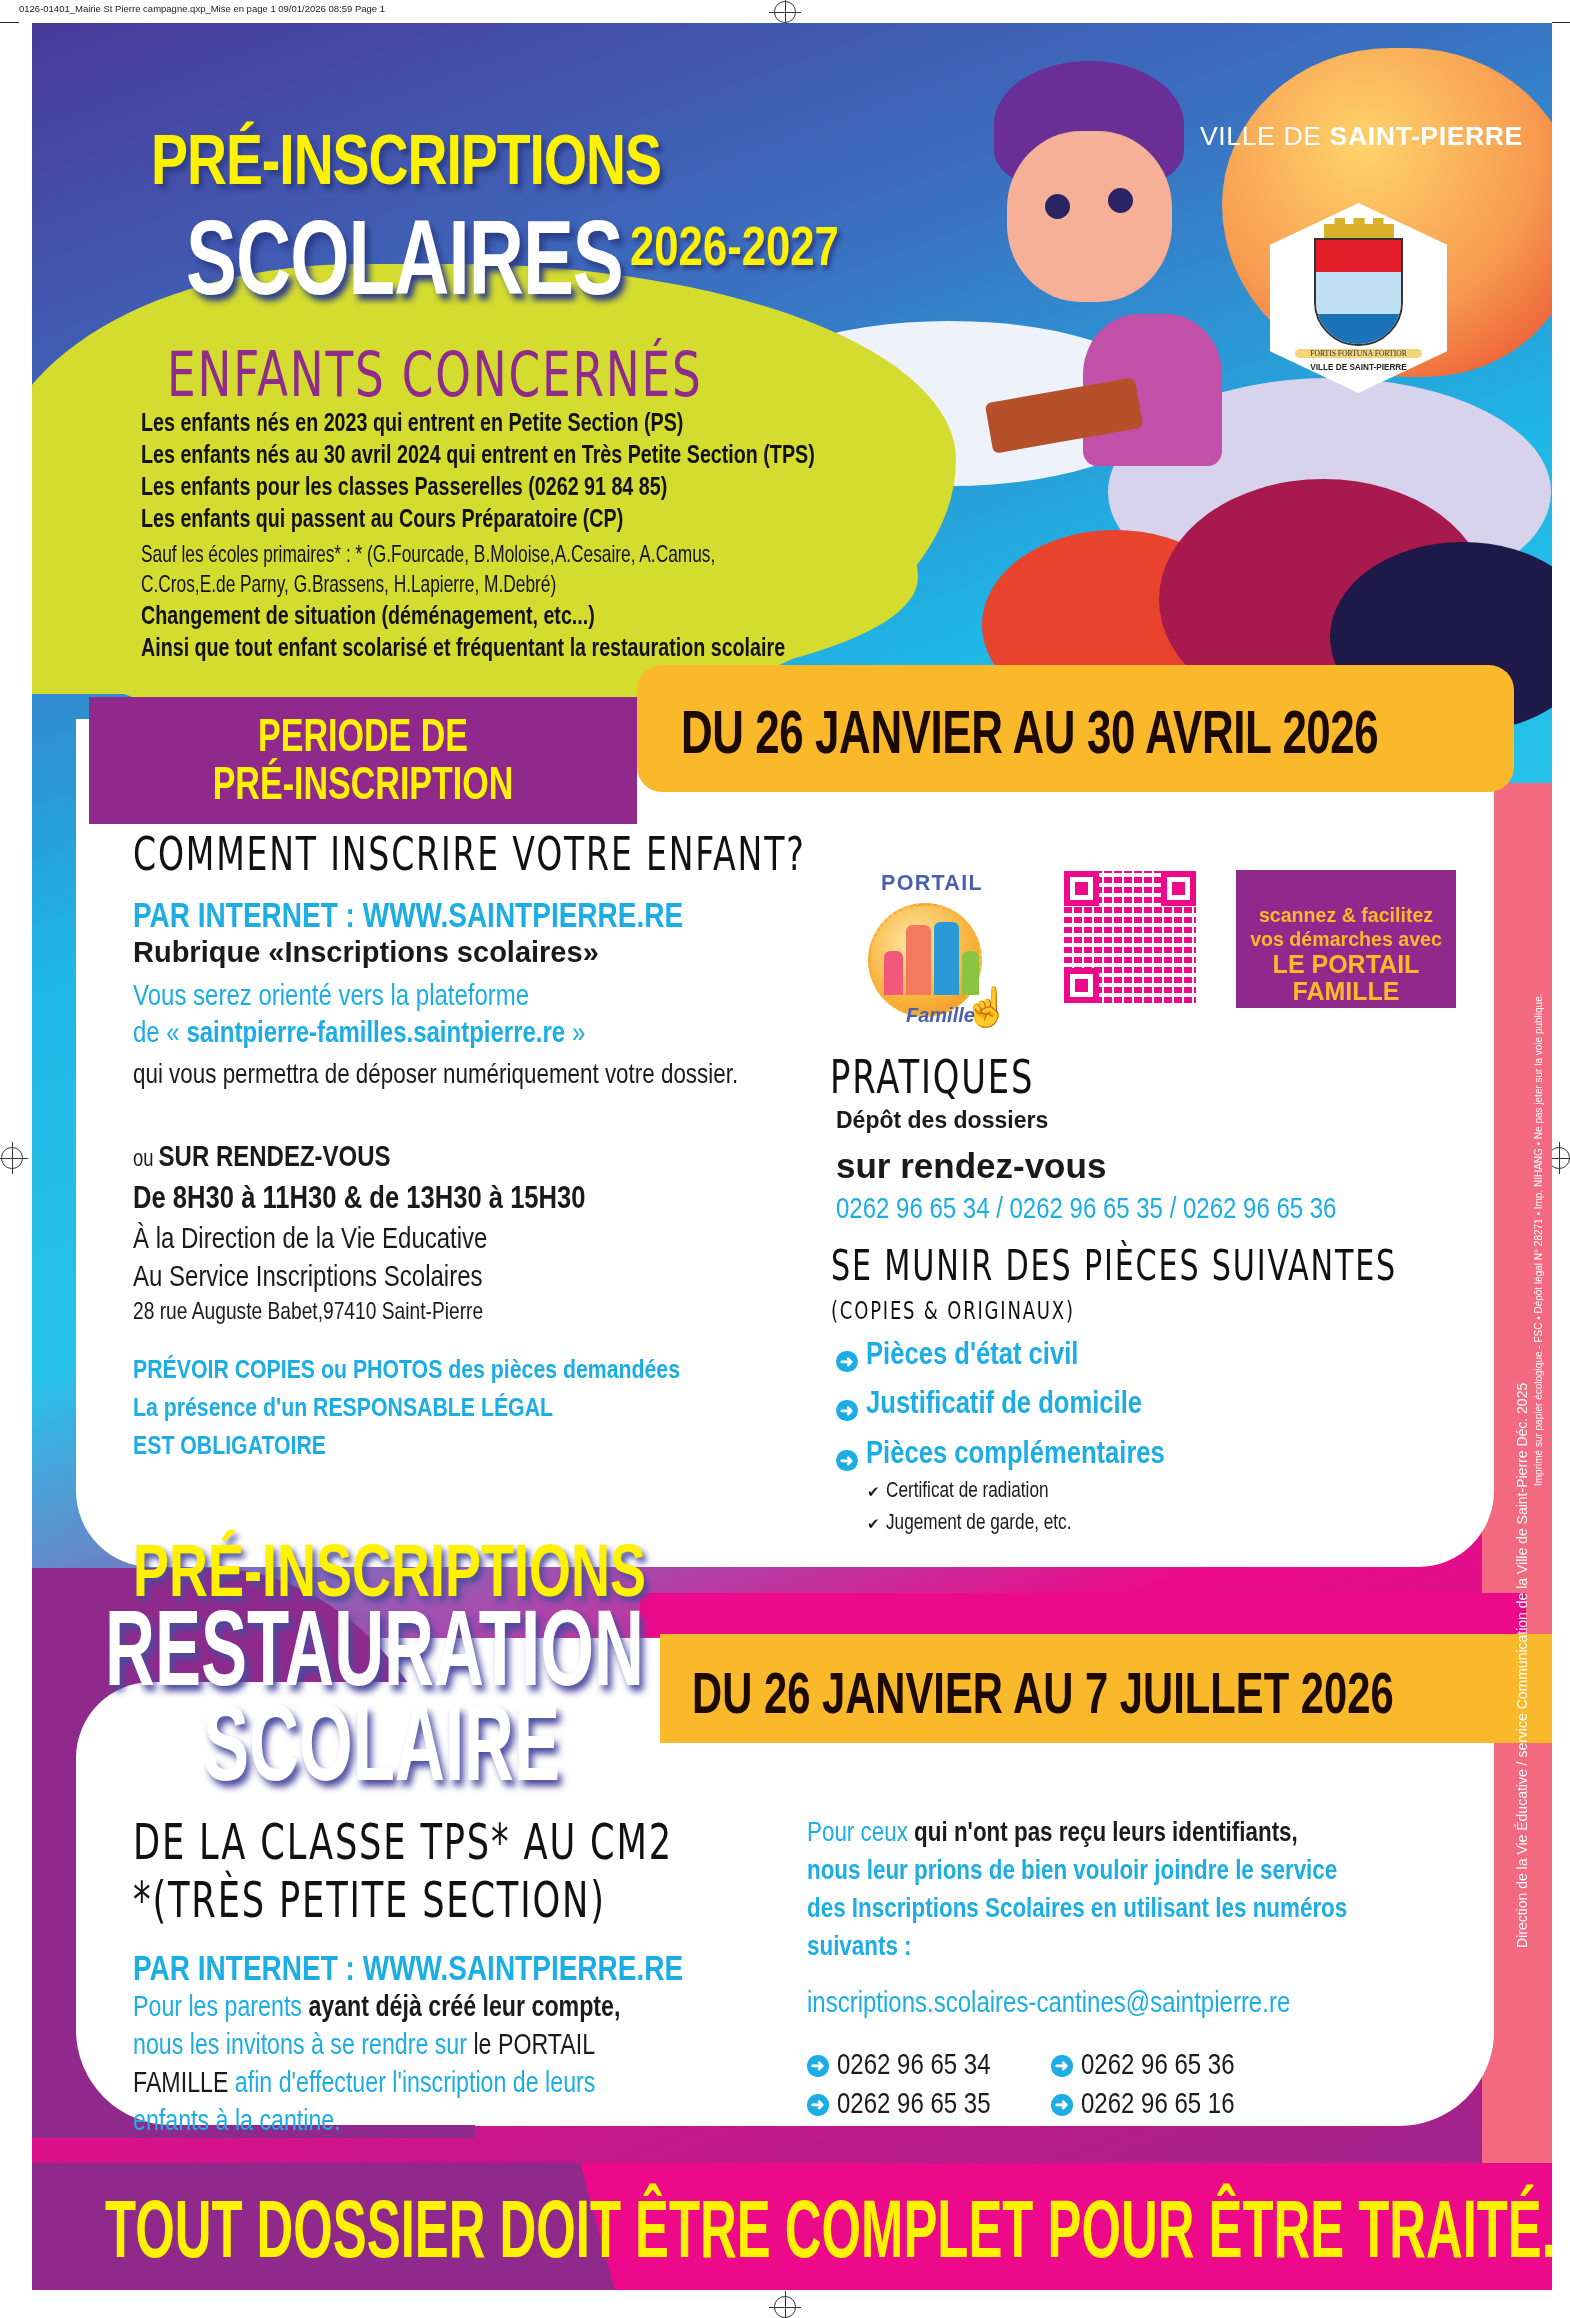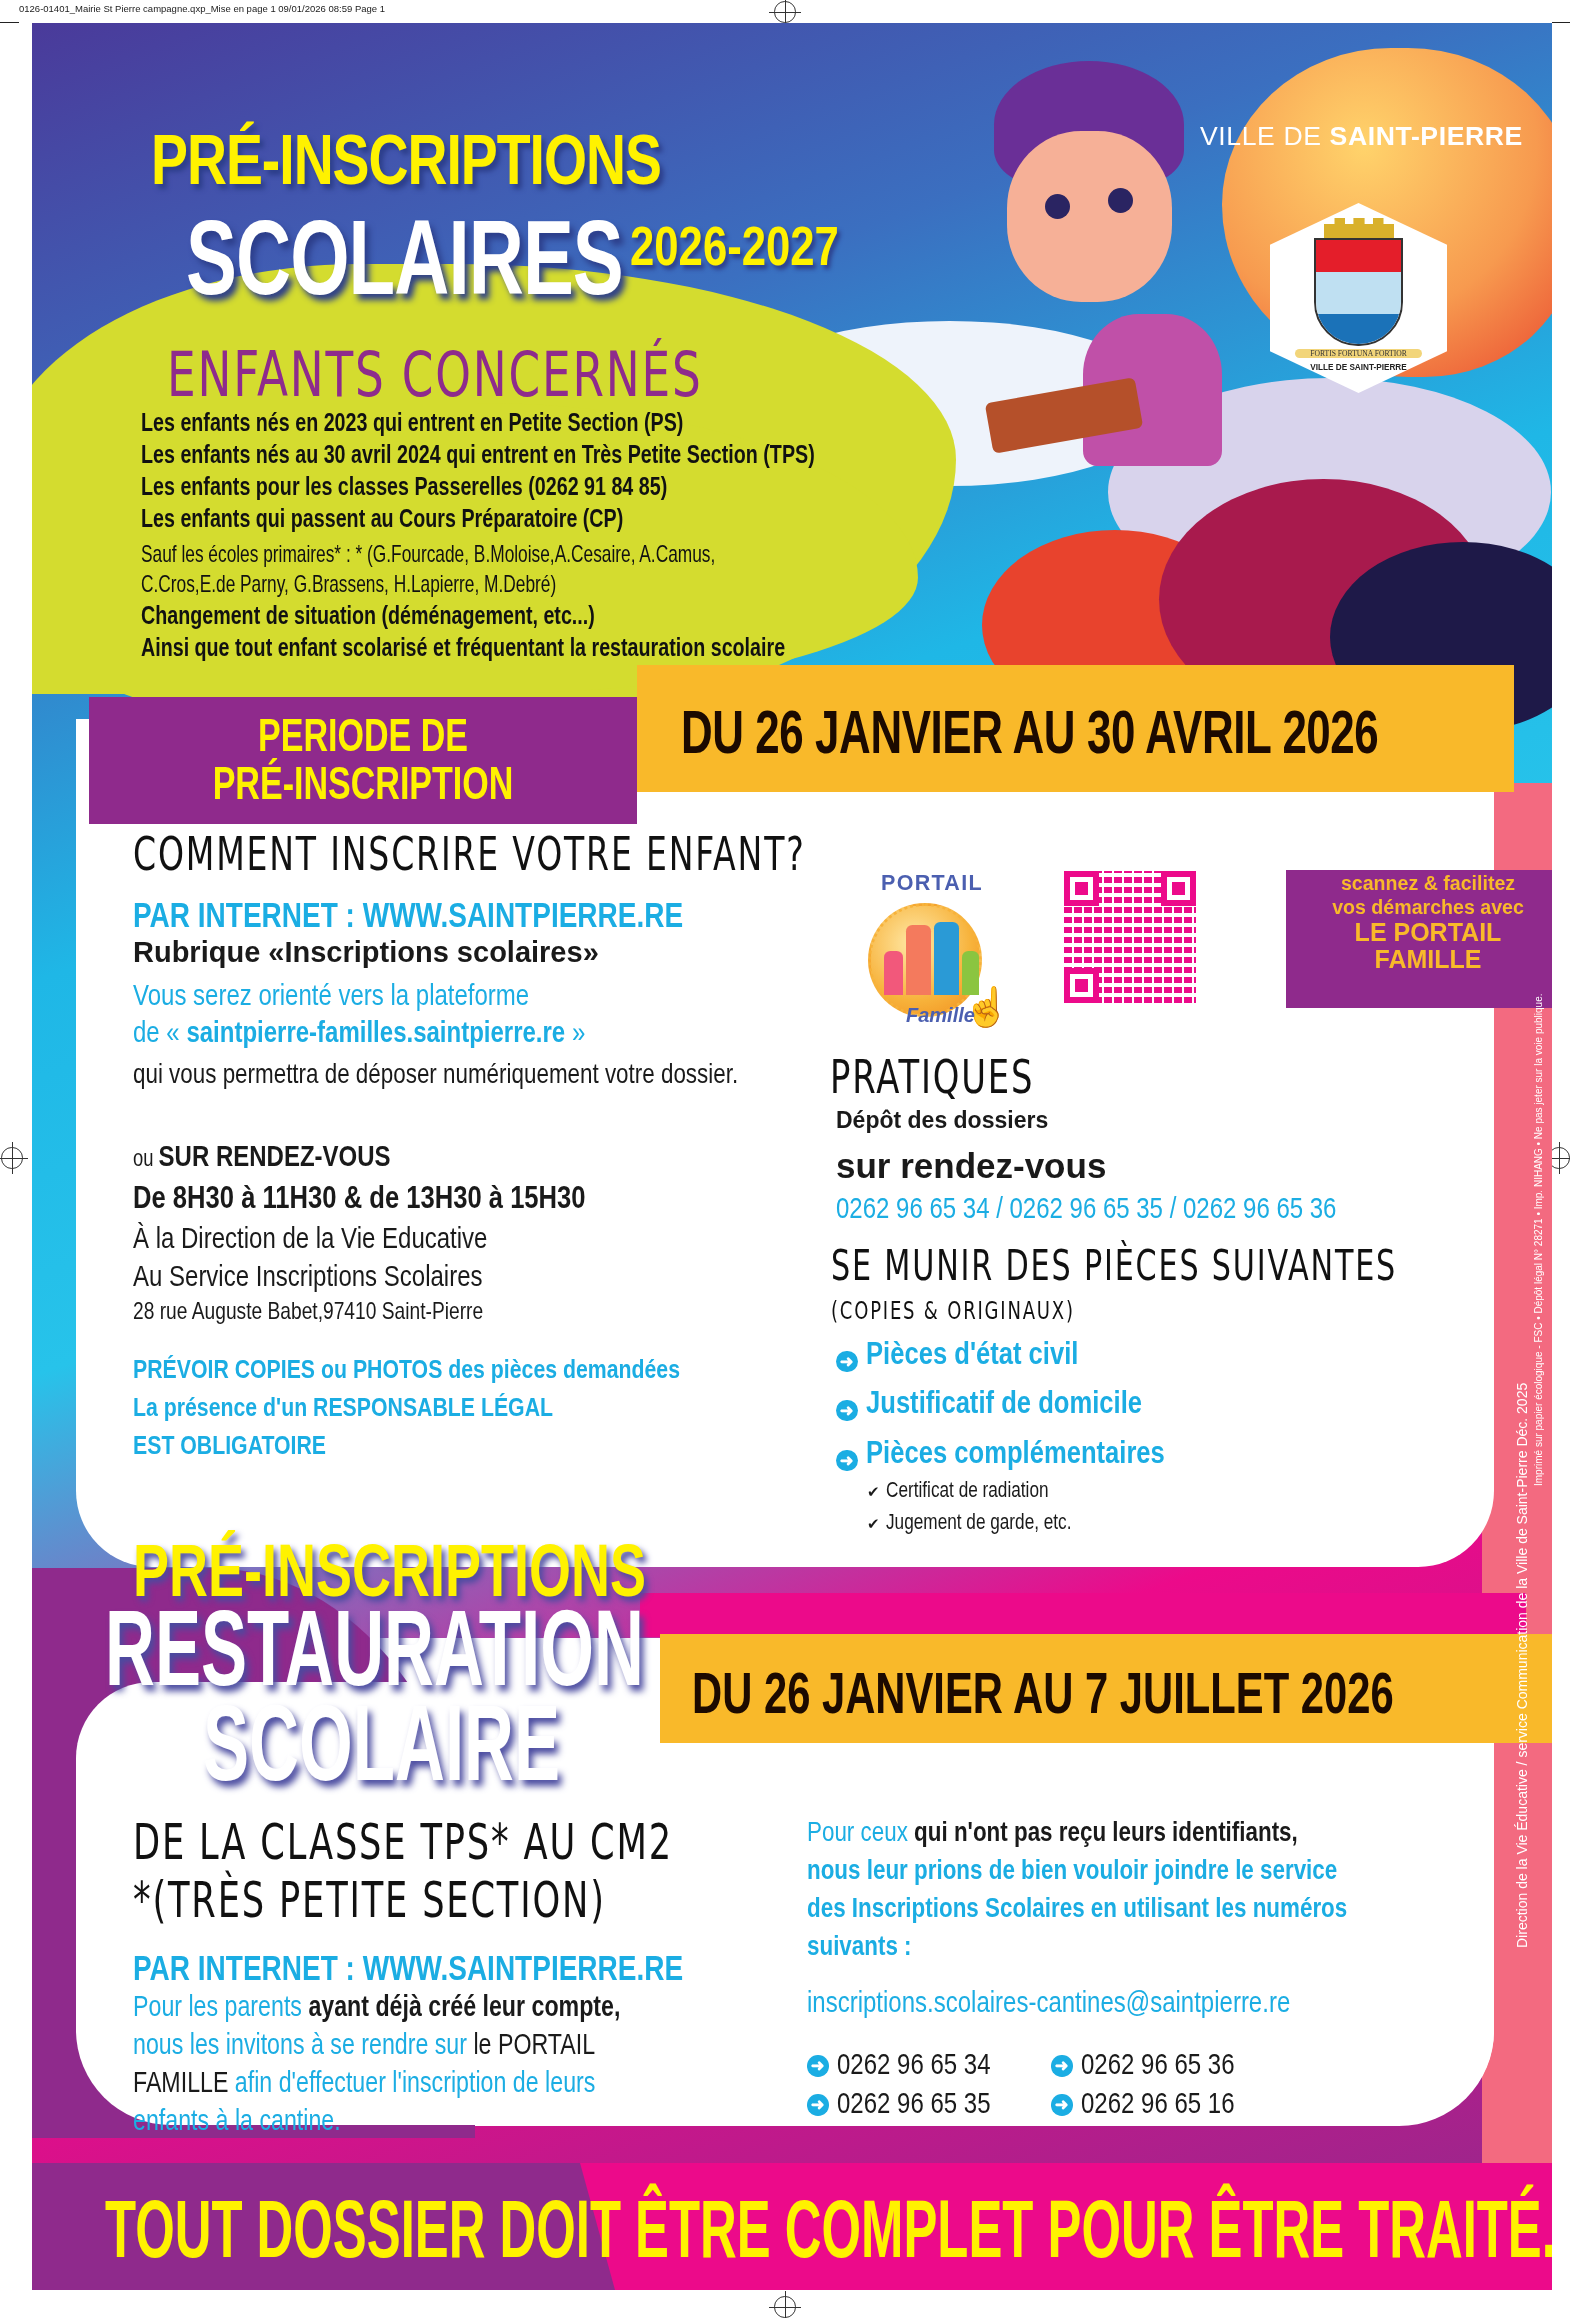--- a/index.html
+++ b/index.html
@@ -47,21 +47,21 @@
   .crest .shield .top { height: 32px; background: #e41e2a; }
   .crest .shield .bot { height: 76px; background: linear-gradient(#bfe0f2 55%, #1b72b8 55%); }
   .crest .crown { position: absolute; left: 54px; top: 15px; width: 70px; height: 20px; background: #d9b12b; clip-path: polygon(0 100%, 0 30%, 15% 30%, 15% 0, 30% 0, 30% 30%, 42% 30%, 42% 0, 58% 0, 58% 30%, 70% 30%, 70% 0, 85% 0, 85% 30%, 100% 30%, 100% 100%); }
   .crest .motto { position: absolute; left: 25px; top: 146px; width: 127px; font-size: 7.6px; text-align: center; color: #333; font-family: "Liberation Serif", serif; background: #f2d57a; border-radius: 5px; }
   .crest .cap { position: absolute; left: 19px; top: 160px; width: 139px; font-size: 8.2px; text-align: center; color: #222; font-weight: bold; }
 
   
   .period-left { position: absolute; left: 57px; top: 642px; width: 548px; height: 127px; background: #8f2a8c; margin-top: 32px; }
   .period-left div { text-align: center; color: #fff200; font-weight: bold; font-size: 46px; line-height: 48px; transform: scaleX(0.74); }
   .period-left .l1 { margin-top: 14px; }
-  .period-right { position: absolute; left: 605px; top: 642px; width: 877px; height: 127px; background: #f9b92a; }
+  .period-right { position: absolute; left: 605px; top: 642px; width: 877px; height: 127px; background: #f9b92a; border-radius: 25px; }
   .period-right div { position: absolute; left: 44px; top: 32px; font-weight: bold; font-size: 61px; color: #1c0a00; white-space: nowrap; transform: scaleX(0.72); transform-origin: left top; letter-spacing: -0.6px; }
 
   
   .panel1 { position: absolute; left: 44px; top: 696px; width: 1418px; height: 848px; background: #fff; border-radius: 0 0 76px 76px; }
   .panel2 { position: absolute; left: 44px; top: 1615px; width: 1418px; height: 488px; background: #fff; border-radius: 76px 76px 95px 95px; }
   .pink-strip { position: absolute; right: 0; top: 760px; width: 70px; height: 1393px; background: #f36a80; }
 
   .h-hand { font-size: 44px; color: #111; }
   .blue { color: #1bade3; }
   .cond { transform: scaleX(0.8); transform-origin: left top; white-space: nowrap; display: inline-block; }
@@ -78,21 +78,21 @@
   .fig { position: absolute; bottom: 19px; border-radius: 6.3px 6.3px 0 0; }
 
   .qr { position: absolute; left: 1032px; top: 848px; width: 132px; height: 132px;
     background:
       repeating-linear-gradient(90deg, transparent 0 7.6px, #fff 7.6px 10px),
       repeating-linear-gradient(0deg, transparent 0 6.3px, #fff 6.3px 10px),
       #ec0a8a; }
   .qr .finder { position: absolute; width: 35px; height: 35px; border: 6.3px solid #ec0a8a; background: #fff; }
   .qr .finder::after { content: ""; position: absolute; left: 5px; top: 5px; width: 12.7px; height: 12.7px; background: #ec0a8a; }
 
-  .scan-box { position: absolute; left: 1254px; top: 847px; width: 284px; height: 138px; background: #8f2a8c; text-align: center; padding-top: 1px; }
+  .scan-box { position: absolute; left: 1204px; top: 847px; width: 220px; height: 138px; background: #8f2a8c; text-align: center; padding-top: 33px; }
   .scan-box .s { color: #f9b92a; font-size: 19.6px; font-weight: bold; line-height: 24px; }
   .scan-box .b { color: #f9b92a; font-size: 25px; font-weight: bold; line-height: 26.6px; }
   .footer-text { position: absolute; left: 73px; top: 2178px; font-size: 82px; font-weight: bold; color: #fff200; white-space: nowrap; transform: scaleX(0.62); transform-origin: left top; }
 
   .rest-pre { position: absolute; left: 101px; top: 1504px; font-weight: bold; font-size: 75px; color: #fff200; transform: scaleX(0.72); transform-origin: left top; white-space: nowrap; text-shadow: 5px 5px 7.6px #4a4ba0; }
   .rest-title { position: absolute; left: 73px; top: 1577px; font-weight: bold; font-size: 108px; color: #fff; transform: scaleX(0.64); transform-origin: left top; white-space: nowrap; text-shadow: 6.3px 6.3px 8.9px #4a4ba0; line-height: 95px; }
   .rest-title2 { position: absolute; left: 171px; top: 1672px; font-weight: bold; font-size: 108px; color: #fff; transform: scaleX(0.64); transform-origin: left top; white-space: nowrap; text-shadow: 6.3px 6.3px 8.9px #4a4ba0; line-height: 95px; }
   .date2 { position: absolute; left: 628px; top: 1611px; width: 1000px; height: 109px; background: #f9b92a; }
   .date2 div { position: absolute; left: 32px; top: 25px; font-weight: bold; font-size: 58px; color: #1c0a00; white-space: nowrap; transform: scaleX(0.72); transform-origin: left top; }
 

